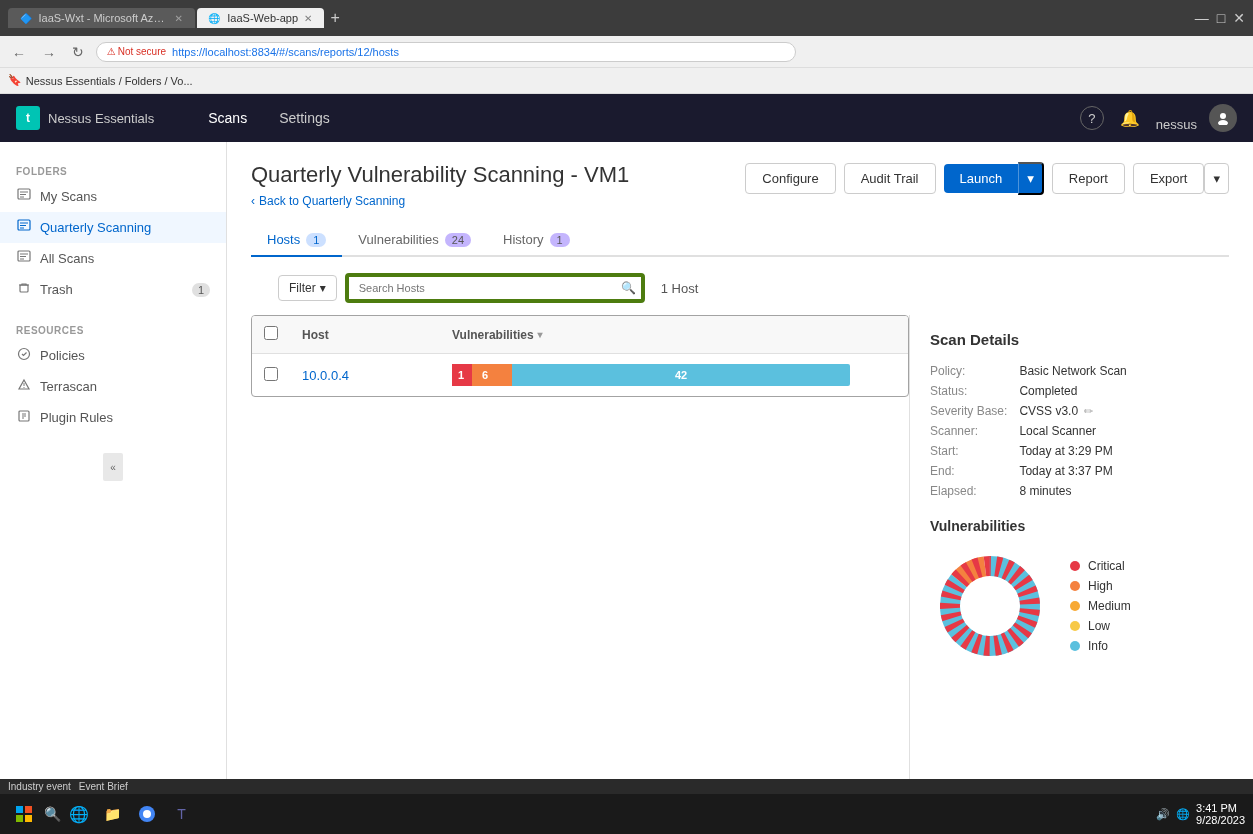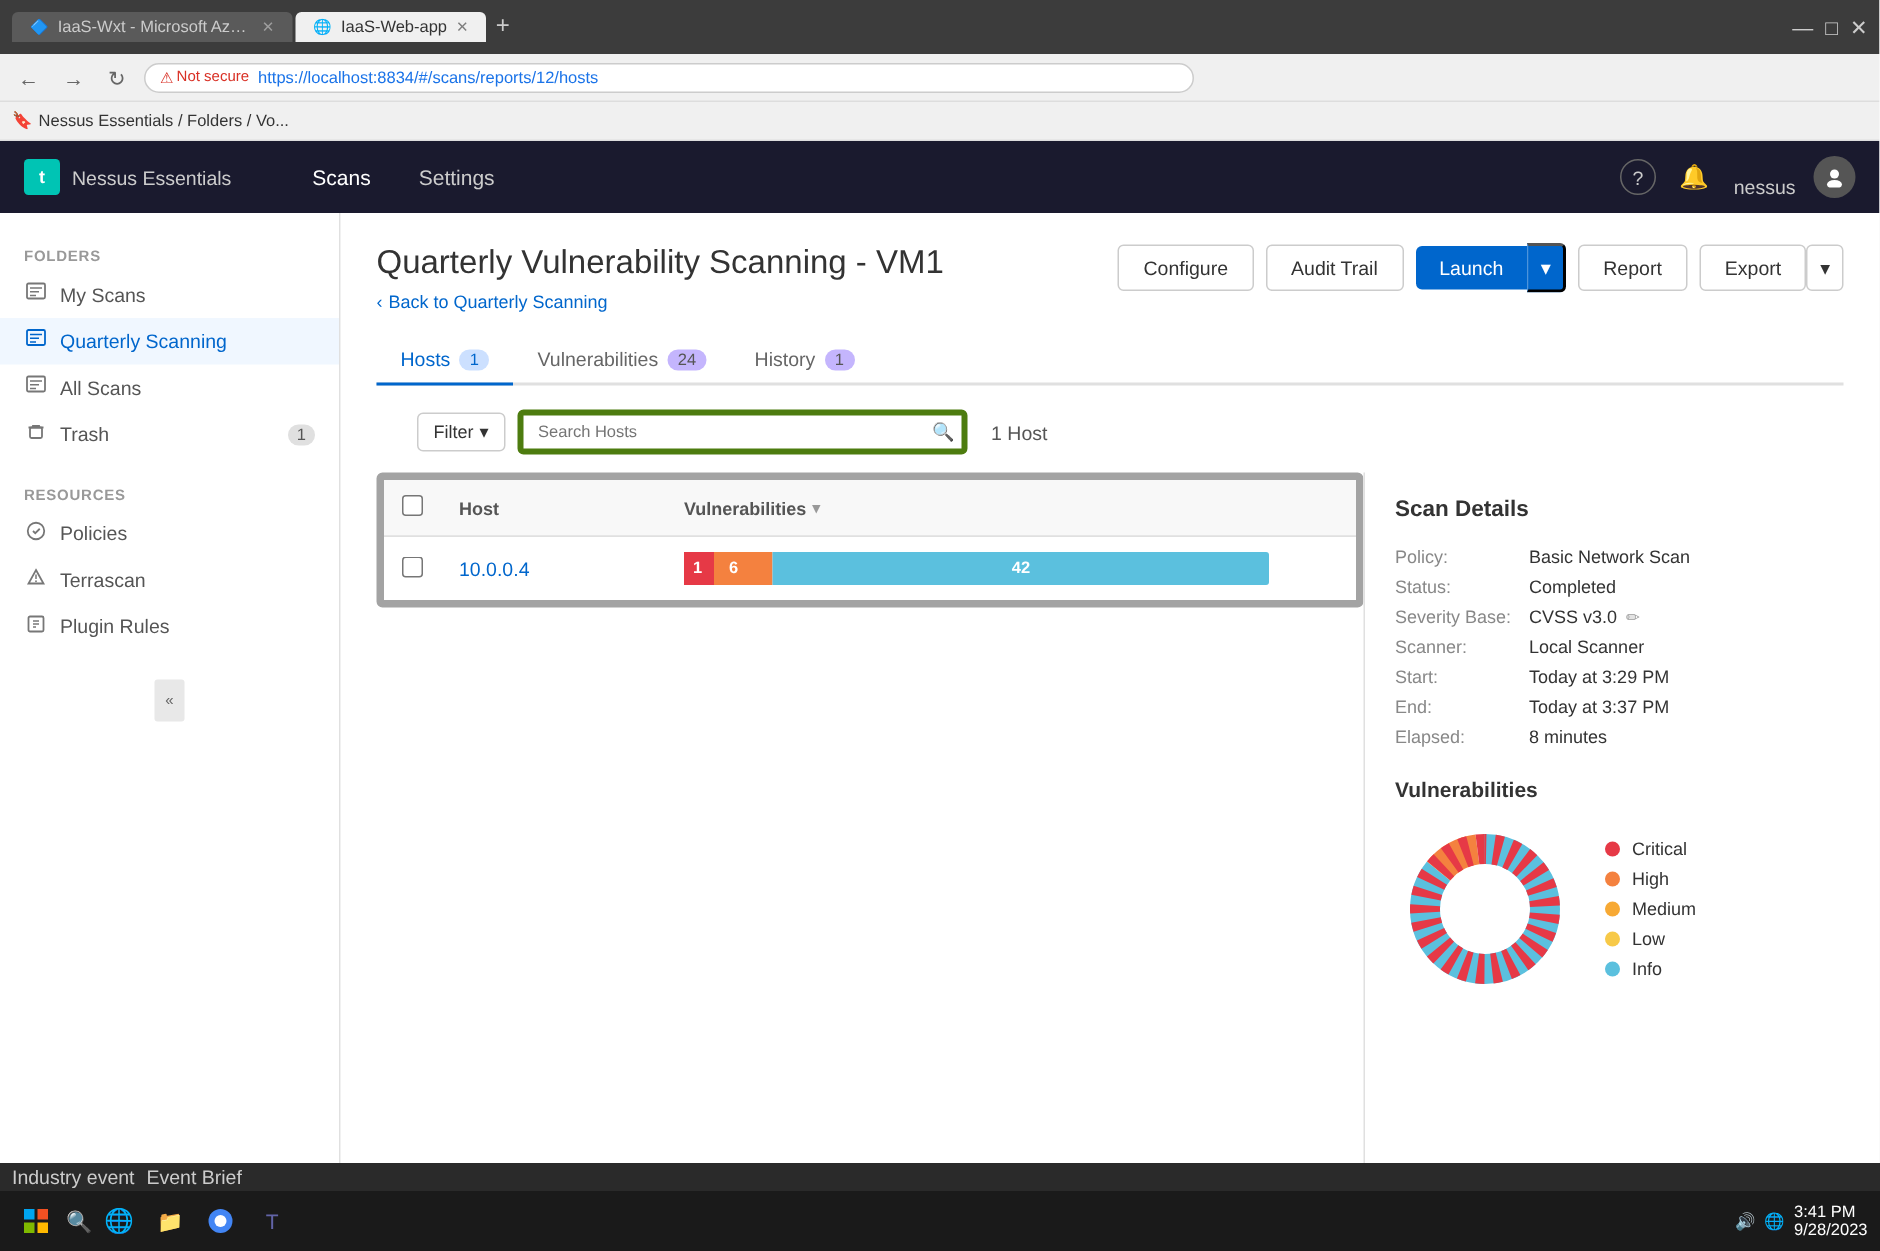--- a/index.html
+++ b/index.html
@@ -77,21 +77,21 @@
 
     
     .filter-bar { display: flex; align-items: center; gap: 8px; margin-bottom: 12px; padding-left: 27px; }
     .filter-btn { display: flex; align-items: center; gap: 4px; padding: 5px 10px; border: 1px solid #ccc; border-radius: 4px; background: white; cursor: pointer; font-size: 12px; color: #333; }
     .search-input-wrapper { position: relative; flex: 1; max-width: 300px; }
     .search-input { width: 100%; padding: 5px 28px 5px 10px; border: 4px solid #4d7c0f; border-radius: 4px; font-size: 11px; color: #333; }
     .search-icon { position: absolute; right: 8px; top: 50%; transform: translateY(-50%); color: #999; font-size: 12px; }
     .host-count { font-size: 13px; color: #555; margin-left: 8px; }
 
     
-    .table-wrapper { border: 5px solid #a3a3a3; border-radius: 4px; overflow: hidden; }
+    .table-wrapper { border: 1px solid #a3a3a3; border-radius: 4px; overflow: hidden; }
     .table { width: 100%; border-collapse: collapse; }
     .table th { background: #f8f8f8; padding: 10px 12px; text-align: left; font-size: 12px; font-weight: 600; color: #555; border-bottom: 1px solid #e0e0e0; }
     .table td { padding: 10px 12px; border-bottom: 1px solid #f0f0f0; font-size: 13px; color: #333; }
     .table tr:last-child td { border-bottom: none; }
     .checkbox { width: 14px; height: 14px; cursor: pointer; }
     .vuln-bar-container { display: flex; align-items: center; width: 100%; }
     .vuln-bar { height: 22px; display: flex; align-items: center; }
     .vuln-critical { background: #e63946; color: white; padding: 0 6px; font-size: 11px; font-weight: bold; min-width: 20px; text-align: center; height: 100%; display: flex; align-items: center; }
     .vuln-high { background: #f4813f; color: white; padding: 0 10px; font-size: 11px; font-weight: bold; height: 100%; display: flex; align-items: center; }
     .vuln-info { background: #5bc0de; color: white; padding: 0 16px; font-size: 11px; font-weight: bold; height: 100%; display: flex; align-items: center; flex: 1; justify-content: center; border-radius: 0 2px 2px 0; }
@@ -120,21 +120,21 @@
     
     .taskbar { background: #1a1a1a; height: 40px; display: flex; align-items: center; padding: 0 8px; gap: 4px; position: fixed; bottom: 0; left: 0; right: 0; }
     .taskbar-start { width: 32px; height: 32px; display: flex; align-items: center; justify-content: center; cursor: pointer; }
     .taskbar-icons { display: flex; gap: 6px; align-items: center; }
     .taskbar-icon { width: 28px; height: 28px; display: flex; align-items: center; justify-content: center; cursor: pointer; font-size: 14px; }
     .taskbar-spacer { flex: 1; }
     .taskbar-time { color: white; font-size: 11px; text-align: left; }
     .taskbar-systray { display: flex; align-items: center; gap: 6px; color: white; font-size: 11px; }
 
     
-    .bottom-notification { background: #2a2a2a; color: #ccc; font-size: 13px; padding: 2px 8px; position: fixed; bottom: 40px; left: 0; right: 0; display: flex; align-items: center; gap: 8px; }
+    .bottom-notification { background: #2a2a2a; color: #ccc; font-size: 10px; padding: 2px 8px; position: fixed; bottom: 40px; left: 0; right: 0; display: flex; align-items: center; gap: 8px; }
 
     .th-checkbox { width: 30px; }
     .col-host { width: 150px; }
   </style>
 </head>
 <body>
 
 <div class="browser-chrome">
   <div class="browser-tabs">
     <div class="browser-tab">

